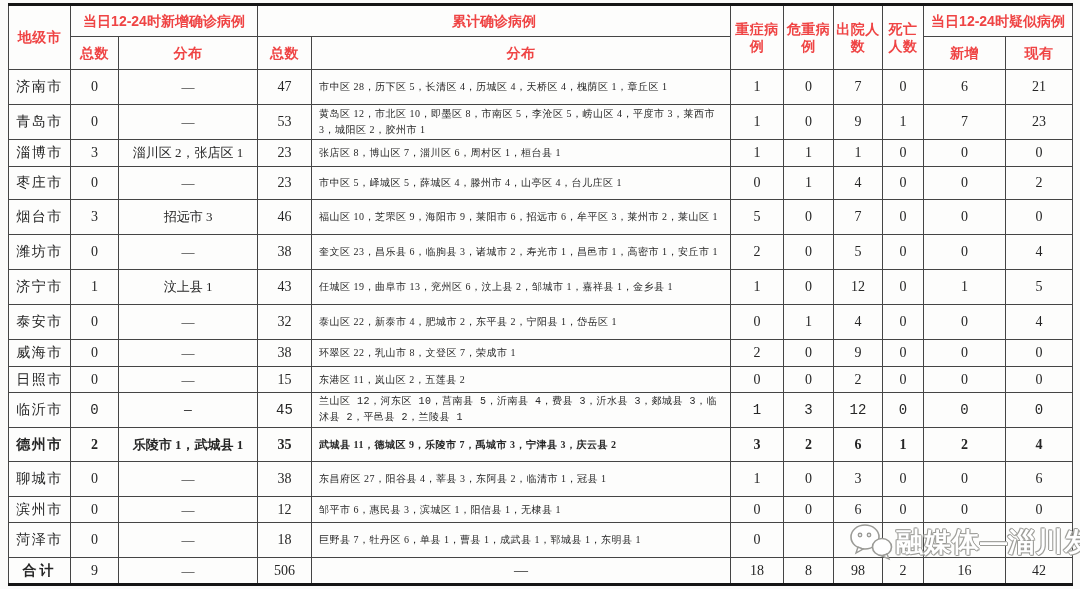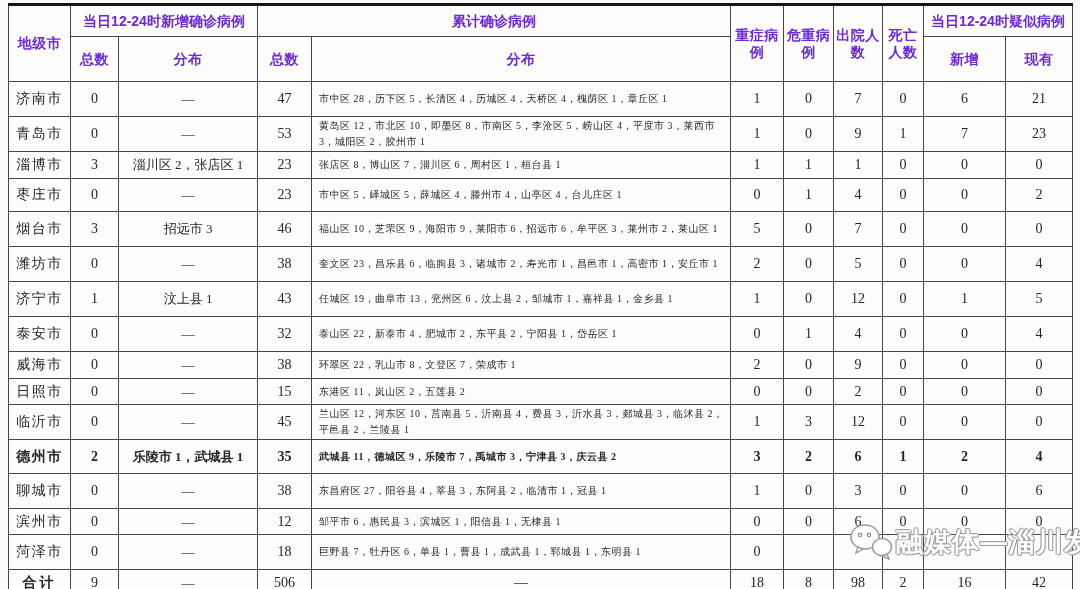--- a/index.html
+++ b/index.html
@@ -10,21 +10,21 @@
   }
   table{
     position:absolute;left:8px;top:3px;width:1064px;
     border-collapse:collapse;table-layout:fixed;
     border-top:3px solid #151515;border-bottom:3px solid #151515;
     background:#fdfdfc;
   }
   th,td{border:1px solid #454545;overflow:hidden;}
   th{
     font-family:"Liberation Sans","DejaVu Sans",sans-serif;
-    font-weight:bold;color:#6d28d9;font-size:14px;
+    font-weight:bold;color:#ef4444;font-size:14px;
     padding:0 0;line-height:17px;letter-spacing:0.5px;
   }
   th.grp{font-size:14px;letter-spacing:0;}
   td.num{text-align:center;font-size:14px;}
   td.numsm{text-align:center;font-size:13px;}
   td.city{text-align:center;font-size:14px;letter-spacing:1.5px;}
   td.dist{
     text-align:left;font-size:10px;line-height:16px;
     padding:1px 4px 1px 7px;letter-spacing:0.5px;
   }
@@ -62,21 +62,21 @@
     <tr style="height:32px">
       <th rowspan="2">地级市</th>
       <th colspan="2" class="grp">当日12-24时新增确诊病例</th>
       <th colspan="2" class="grp">累计确诊病例</th>
       <th rowspan="2">重症病例</th>
       <th rowspan="2">危重病例</th>
       <th rowspan="2">出院人数</th>
       <th rowspan="2">死亡人数</th>
       <th colspan="2" class="grp">当日12-24时疑似病例</th>
     </tr>
-    <tr style="height:45px">
+    <tr style="height:33px">
       <th>总数</th>
       <th>分布</th>
       <th>总数</th>
       <th>分布</th>
       <th>新增</th>
       <th>现有</th>
     </tr>
   </thead>
   <tbody id="tbody">
       <tr style="height: 35px;">
@@ -202,21 +202,21 @@
         <td class="numsm">—</td>
         <td class="num">15</td>
         <td class="dist">东港区 11，岚山区 2，五莲县 2</td>
         <td class="num">0</td>
         <td class="num">0</td>
         <td class="num">2</td>
         <td class="num">0</td>
         <td class="num">0</td>
         <td class="num">0</td>
       </tr>
-      <tr style="height: 20px;">
+      <tr style="height: 20px; font-family: Liberation Mono, monospace;">
         <td class="city">临沂市</td>
         <td class="num">0</td>
         <td class="numsm">—</td>
         <td class="num">45</td>
         <td class="dist">兰山区 12，河东区 10，莒南县 5，沂南县 4，费县 3，沂水县 3，郯城县 3，临沭县 2，平邑县 2，兰陵县 1</td>
         <td class="num">1</td>
         <td class="num">3</td>
         <td class="num">12</td>
         <td class="num">0</td>
         <td class="num">0</td>

